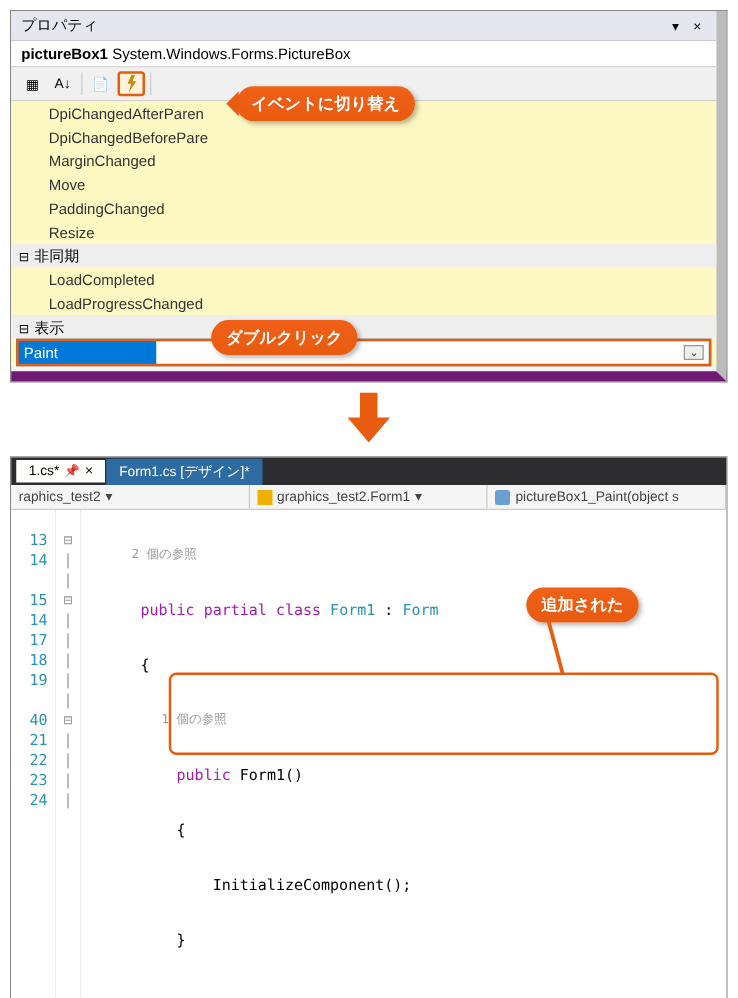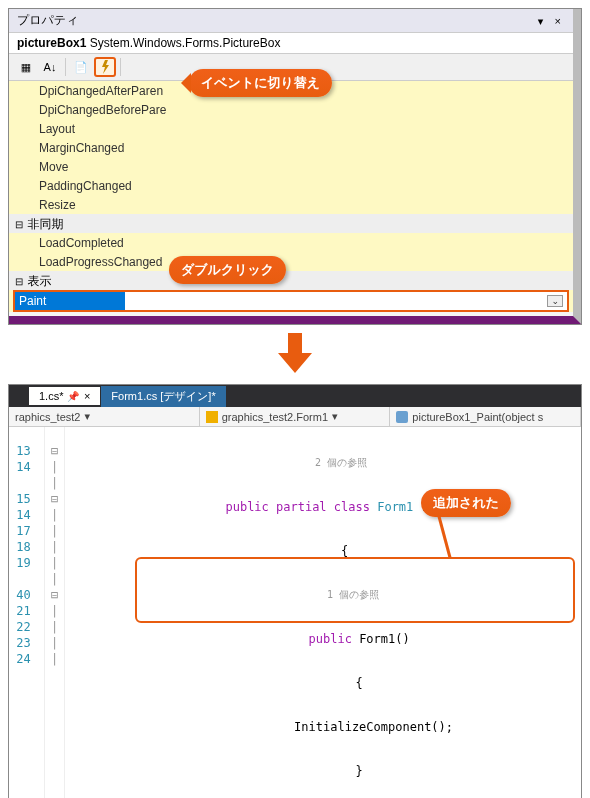--- a/index.html
+++ b/index.html
@@ -31,37 +31,37 @@
   .callout-tail-left::before { content: ""; position: absolute; left: -18px; top: 50%; transform: translateY(-50%); border: 10px solid transparent; border-right-color: #e85c0f; }
   .callout1 { top: 60px; left: 180px; }
   .callout2 { top: 247px; left: 160px; }
   
   
   .arrow-down { text-align: center; margin: 8px 0; }
   .arrow-down svg { width: 34px; height: 40px; }
   
   
   .panel2 { margin: 0 8px; border: 1px solid #888; position: relative; }
-  .tabs { background: #2d2d30; display: flex; align-items: center; height: 22px; padding-left: 20px; }
+  .tabs { background: #2d2d30; display: flex; align-items: center; height: 22px; padding-left: 4px; }
   .tab { padding: 3px 10px; font-size: 11px; color: #ccc; background: #3e3e42; margin-right: 1px; display: flex; align-items: center; gap: 4px; }
   .tab-active { background: #fffffe; color: #000; }
   .tab-inactive { background: #2d6ca2; color: #fff; }
   .tab .pin { color: #888; font-size: 10px; }
   .tab .close { font-size: 11px; }
   
   .navbar { display: flex; background: #f5f5f5; border-bottom: 1px solid #ccc; }
   .nav-dd { flex: 1; padding: 3px 6px; border-right: 1px solid #ccc; display: flex; align-items: center; gap: 4px; font-size: 11px; color: #444; }
   .nav-icon-y { width: 12px; height: 12px; background: #f0b000; display: inline-block; }
   .nav-icon-w { width: 12px; height: 12px; background: #6aa0d0; border-radius: 2px; display: inline-block; }
   
   .code-area { display: flex; background: #fff; font-family: Consolas, monospace; font-size: 12px; }
   .gutter-ln { width: 36px; text-align: right; padding-right: 6px; color: #2b91af; background: #fff; border-right: 1px solid #eee;}
   .gutter-fold { width: 20px; background: #fff; text-align: center; color: #999; border-right: 1px solid #eee;}
   .code-body { flex: 1; padding: 0 4px; white-space: pre; overflow: hidden; }
-  .code-line { height: 16px; line-height: 16px; text-align: center; }
+  .code-line { height: 16px; line-height: 16px; }
   .ref { color: #999; font-size: 10px; }
   .kw { color: #a21caf; }
   .type { color: #2b91af; }
   
   .code-highlight-box { border: 2px solid #e85c0f; border-radius: 6px; position: absolute; pointer-events: none; }
   .hbox1 { left: 126px; top: 172px; width: 440px; height: 66px; }
   
   .callout3 { top: 104px; right: 70px; }
   .callout3-line { position: absolute; right: 135px; top: 130px; width: 3px; height: 44px; background: #e85c0f; transform: rotate(-15deg); }
 </style>
@@ -89,21 +89,20 @@
       <div class="tb-btn tb-active">
         <svg width="14" height="14" viewBox="0 0 14 14">
             <path d="M7 0 L4 7 L7 7 L5 14 L11 5 L8 5 L10 0 Z" fill="#c98c00"></path>
           </svg>
       </div>
       <div class="tb-sep"></div>
     </div>
     <div class="proplist">
       <div class="propitem">DpiChangedAfterParen</div>
       <div class="propitem">DpiChangedBeforePare</div>
-      <div class="propitem">Layout</div>
       <div class="propitem">MarginChanged</div>
       <div class="propitem">Move</div>
       <div class="propitem">PaddingChanged</div>
       <div class="propitem">Resize</div>
       <div class="propcat">非同期</div>
       <div class="propitem">LoadCompleted</div>
       <div class="propitem">LoadProgressChanged</div>
       <div class="propcat">表示</div>
       <div class="sel-row">
         <div class="sel-label">Paint</div>

